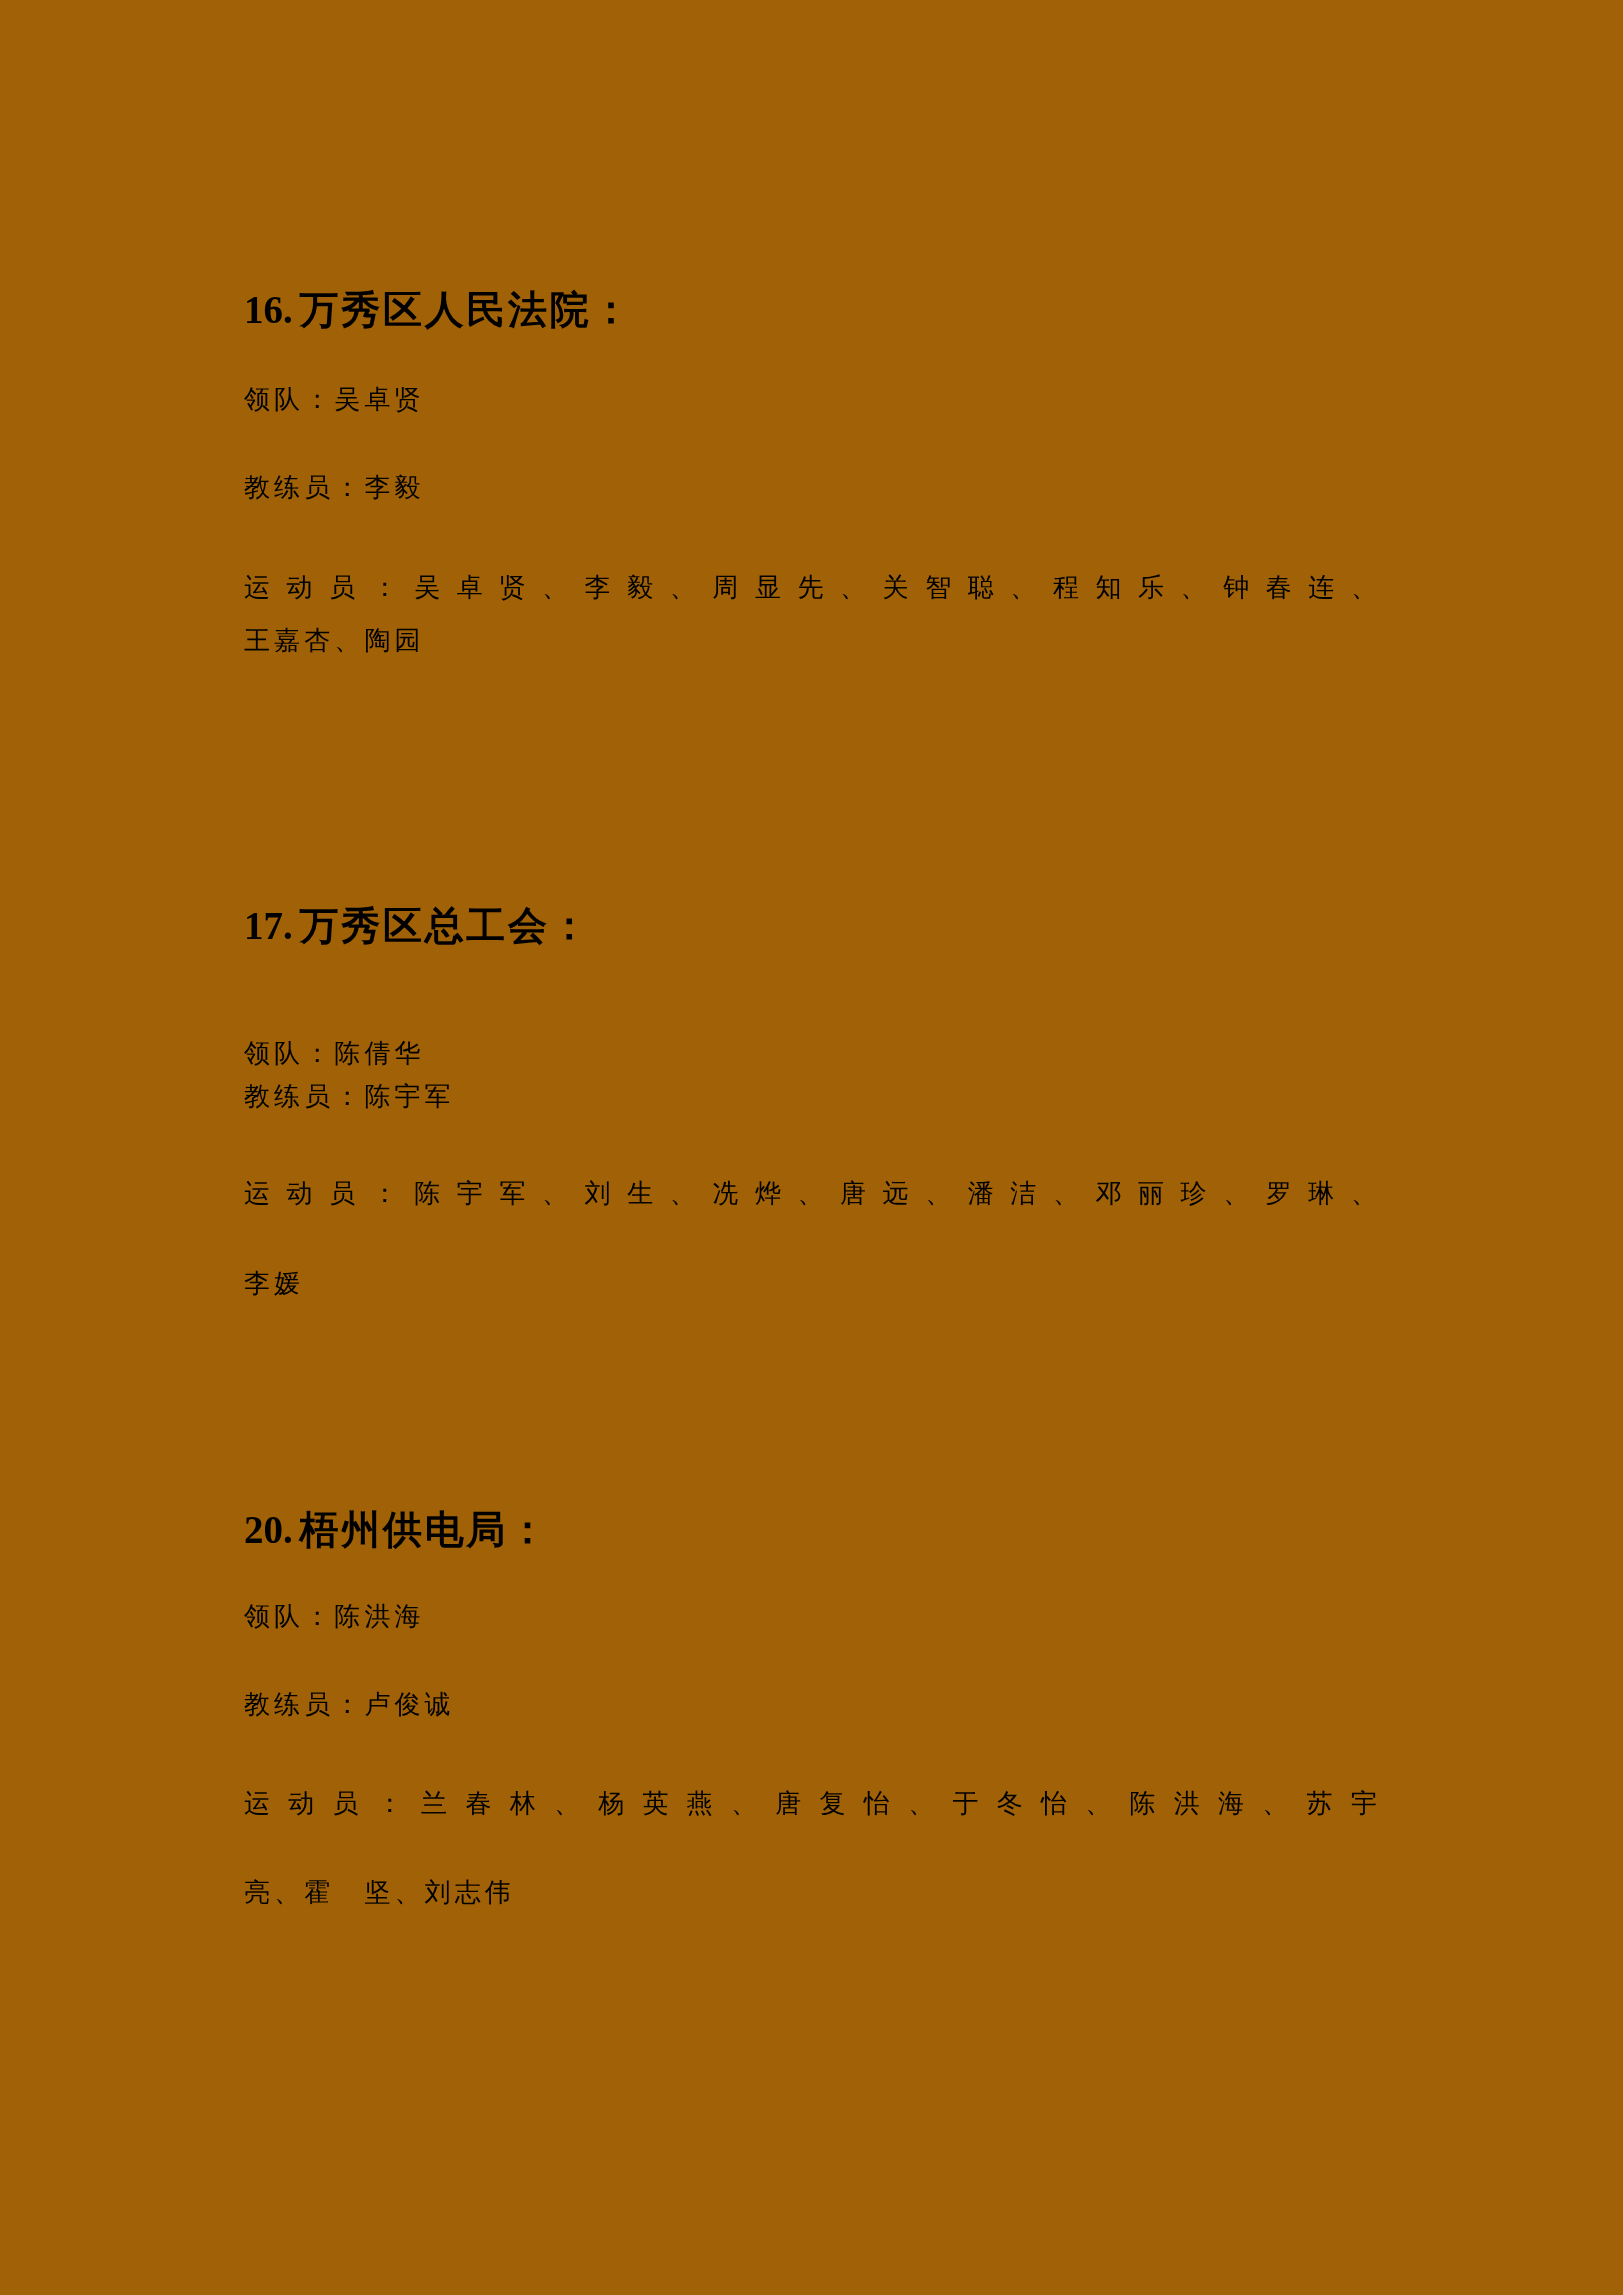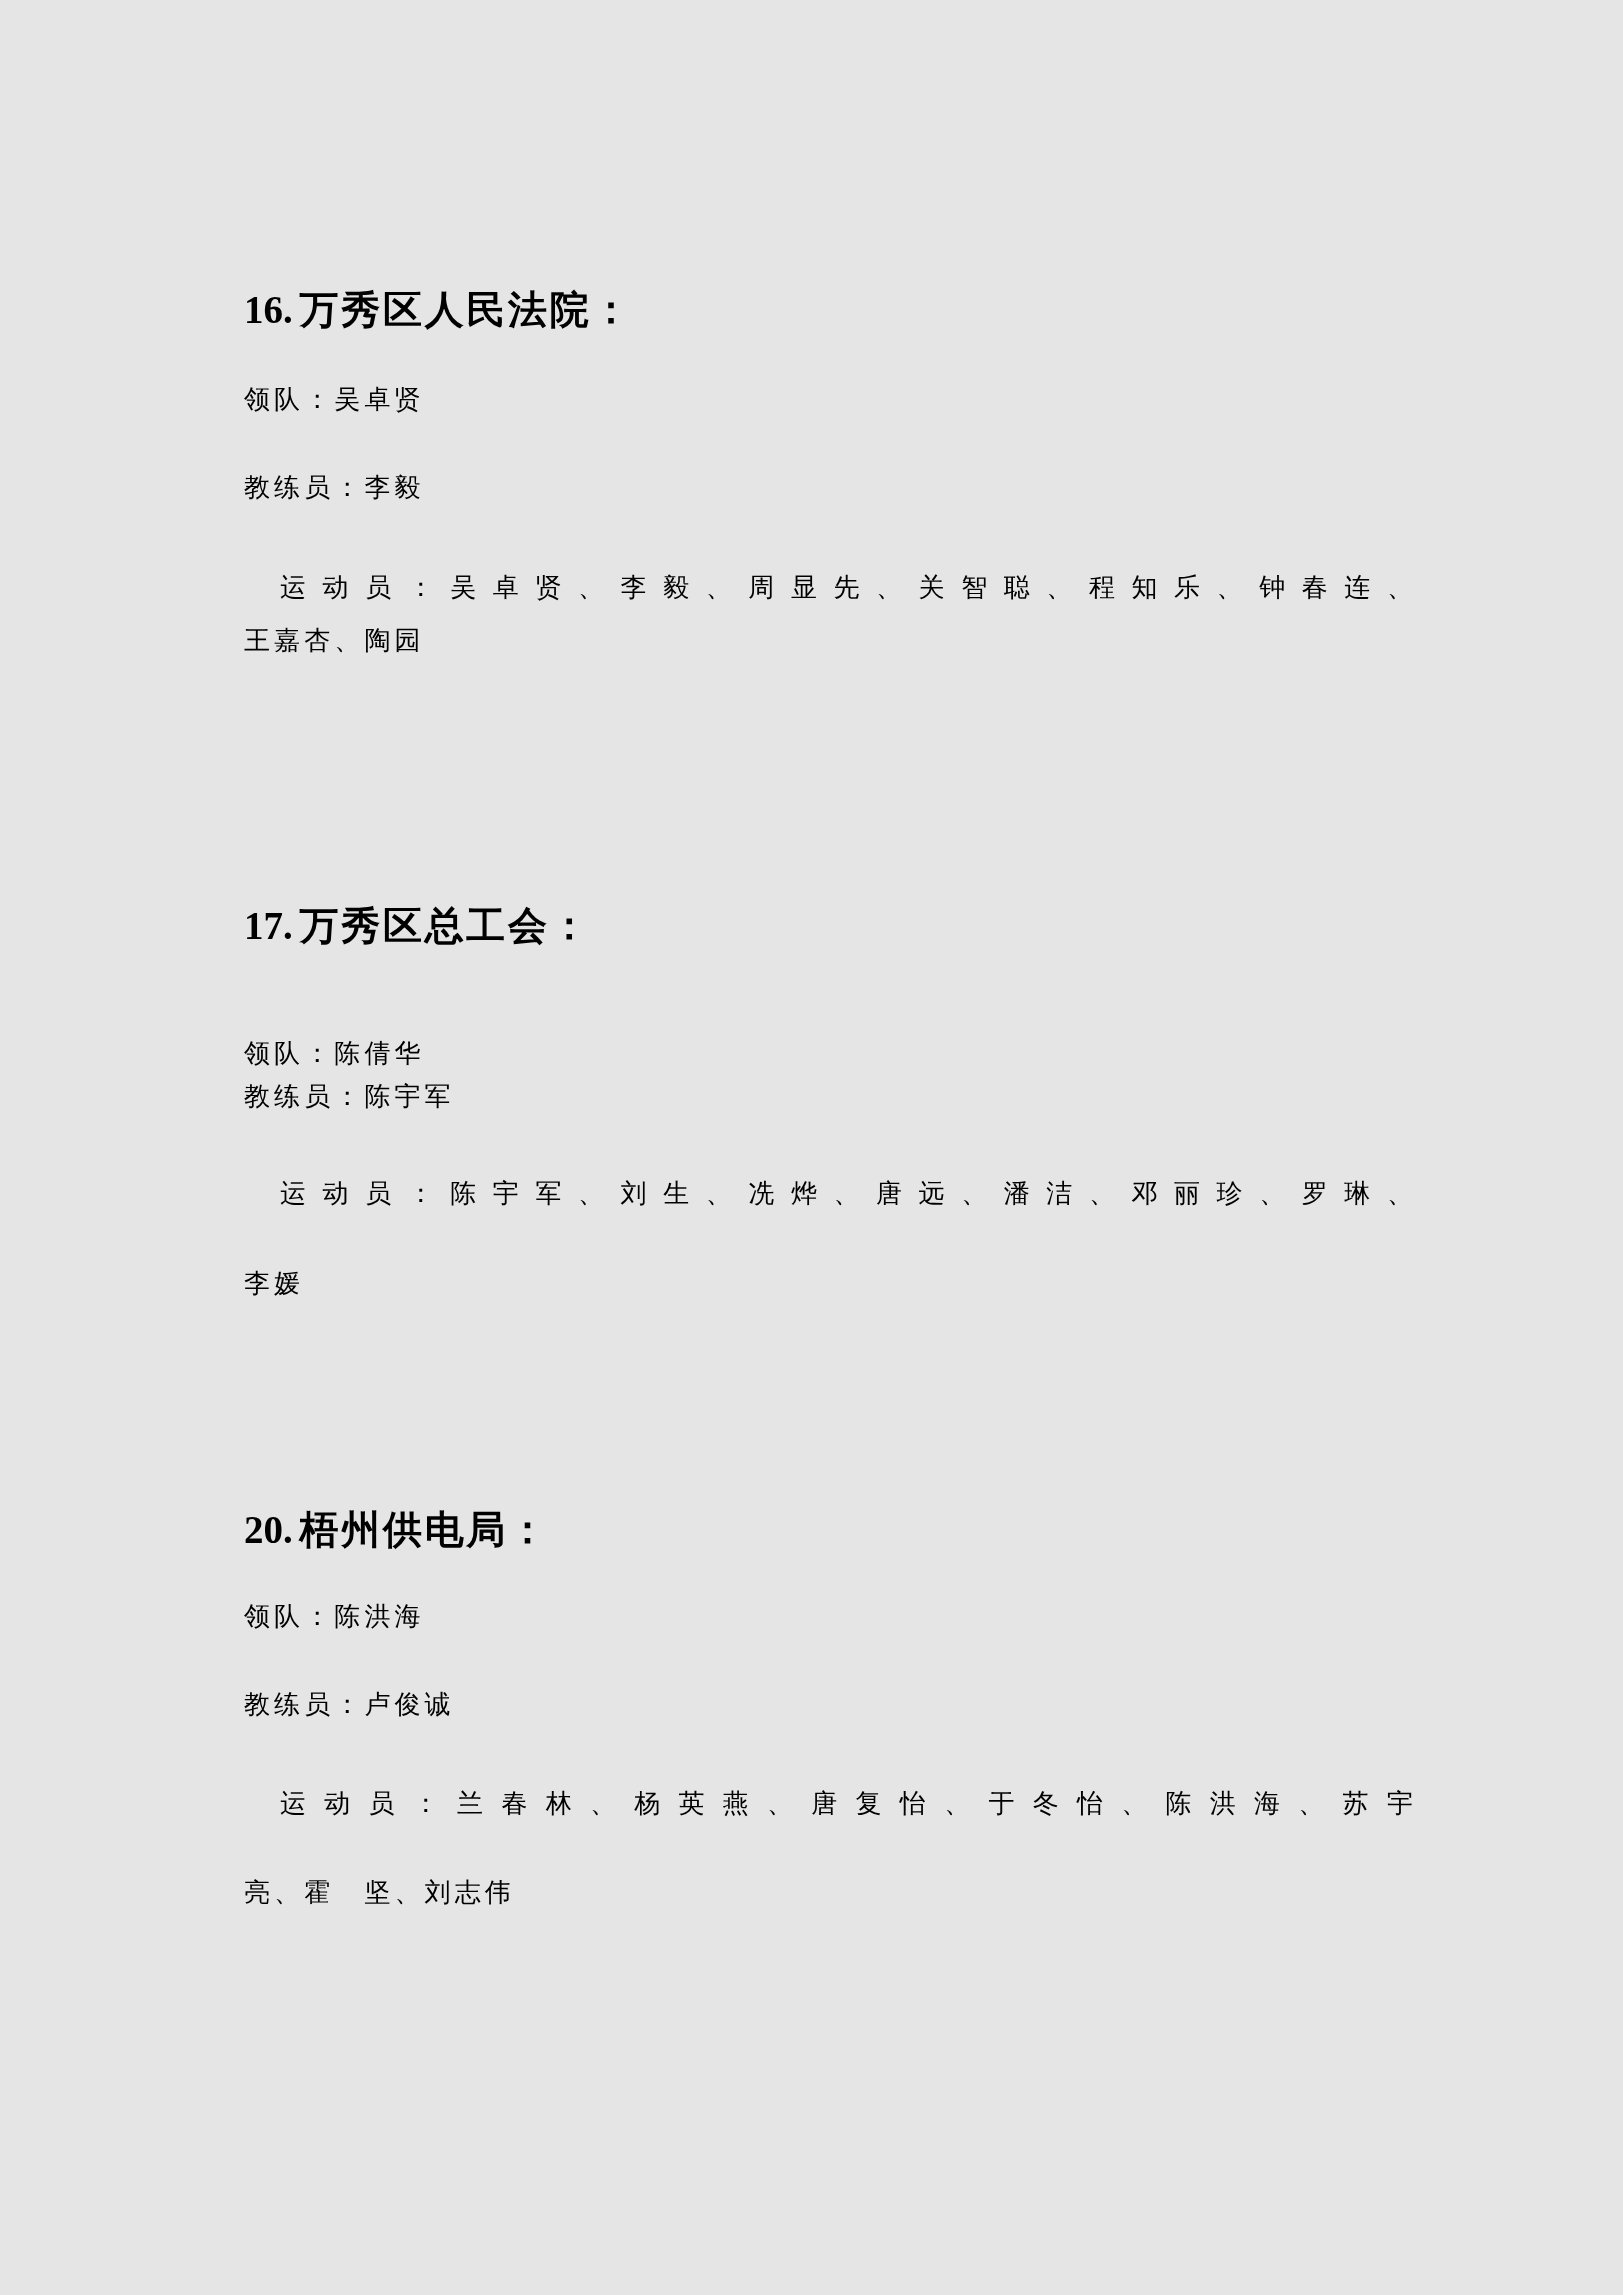--- a/index.html
+++ b/index.html
@@ -4,21 +4,21 @@
 <style>
   html, body {
     margin: 0;
     padding: 0;
     background: #ffffff;
   }
   .page {
     position: relative;
     width: 1623px;
     height: 2295px;
-    background: #e5e5e5;
+    background: #a16207;
     color: #000000;
     font-family: "Liberation Serif", "DejaVu Serif", serif;
     overflow: hidden;
   }
   .section { display: contents; }
   .line {
     position: absolute;
     left: 244px;
     width: 1137px;
     height: 51px;
@@ -34,21 +34,20 @@
     letter-spacing: 2.7px;
   }
   .heading .num {
     margin-right: 6.8px;
     letter-spacing: 0;
   }
   .justify {
     white-space: normal;
     text-align: justify;
     text-align-last: justify;
-    margin-left: 36px;
   }
 </style>
 </head>
 <body>
 
 <div class="page">
 
   
   <div class="section">
     <div class="line heading" style="top:284px">

